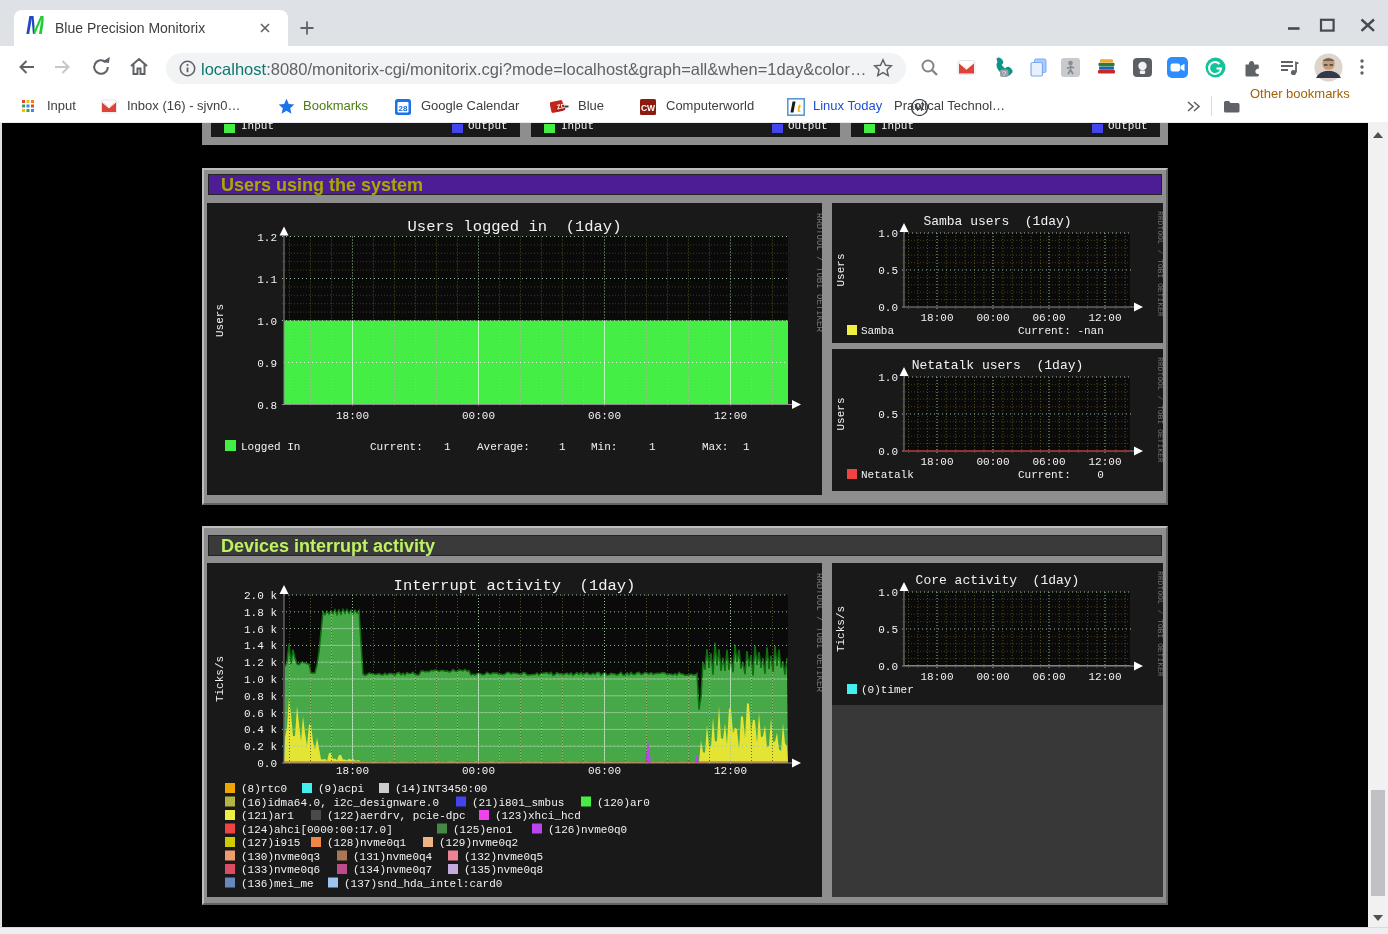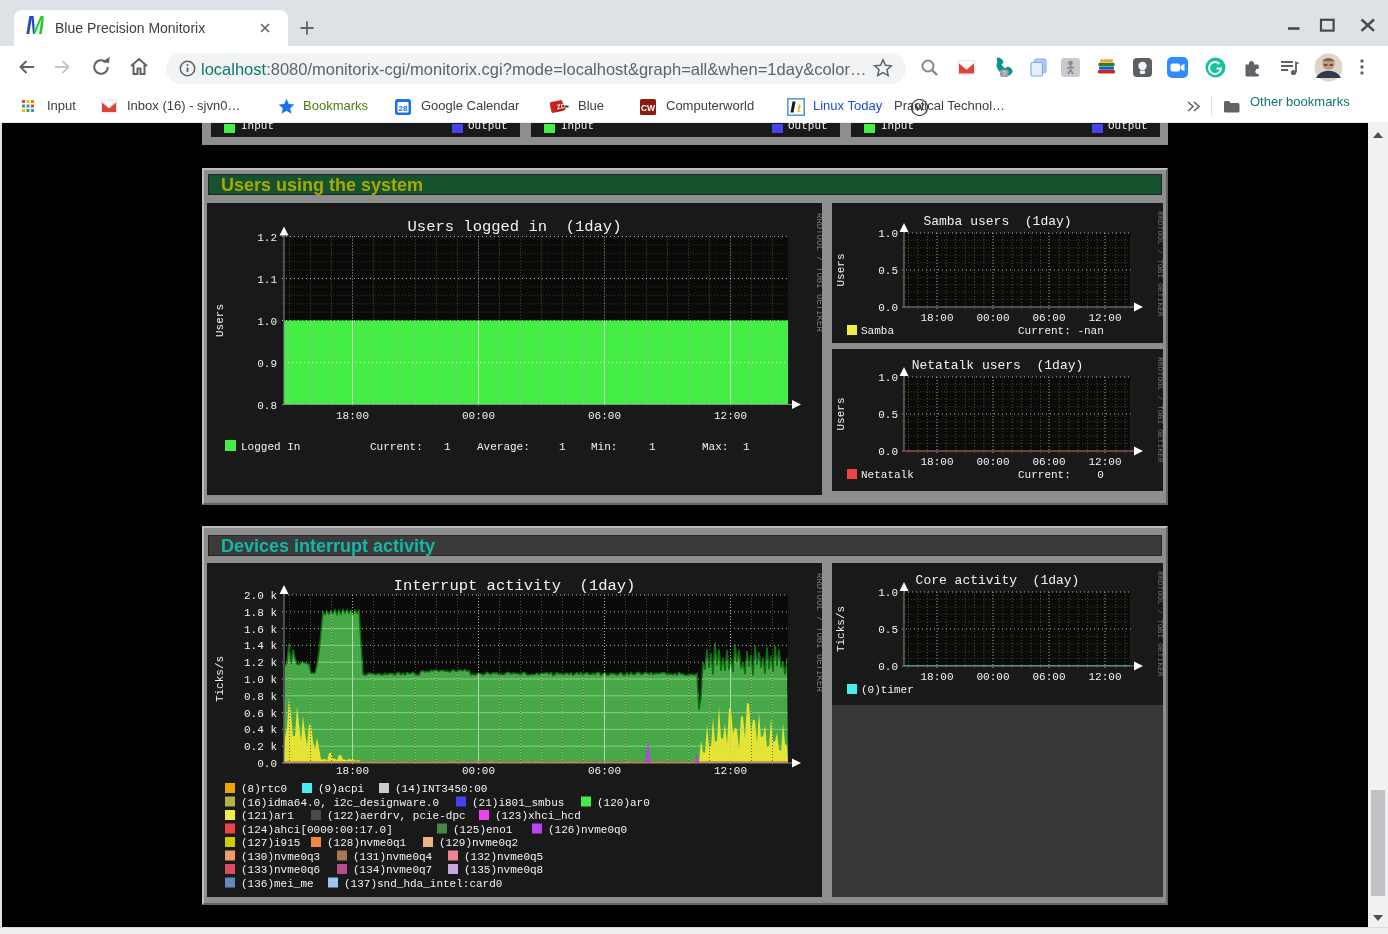--- a/index.html
+++ b/index.html
@@ -156,21 +156,21 @@
     <text x="8.5" y="12" font-family="Liberation Serif" font-size="10.5" fill="#3c4043" text-anchor="middle" font-weight="bold">W</text>
   </svg>
 <span style="position:absolute;left:894px;top:98px;font:13px 'Liberation Sans';color:#3c4043">Practical Technol…</span>
 <svg style="position:absolute;left:1186px;top:100px" width="16" height="13">
     <path d="M2 2 L7 6.5 L2 11 M8 2 L13 6.5 L8 11" stroke="#5f6368" stroke-width="1.6" fill="none"></path>
   </svg>
 <div style="position:absolute;left:1211px;top:96px;width:1px;height:20px;background:#dadce0"></div>
 <svg style="position:absolute;left:1223px;top:100px" width="17" height="14">
     <path d="M1 2.5 a1.5 1.5 0 0 1 1.5 -1.5 H6 l1.5 2 H15 a1.5 1.5 0 0 1 1.5 1.5 V11 a1.5 1.5 0 0 1 -1.5 1.5 H2.5 A1.5 1.5 0 0 1 1 11 Z" fill="#5f6368"></path>
   </svg>
-<span style="position:absolute;left:1250px;top:94px;font:13px 'Liberation Sans';color:#0f766e">Other bookmarks</span>
+<span style="position:absolute;left:1250px;top:86px;font:13px 'Liberation Sans';color:#a16207">Other bookmarks</span>
 <div style="position:absolute;left:2px;top:123px;width:1366px;height:806px;background:#000;overflow:hidden">
     <div style="position:absolute;left:-2px;top:-123px;width:1388px;height:934px">
       <div style="position:absolute;left:202px;top:100px;width:966px;height:44.5px;background:#8e8e8e"></div>
       <div style="position:absolute;left:211px;top:118px;width:309px;height:18.5px;background:#191919;overflow:hidden">
         <div style="position:absolute;left:13px;top:6px;width:11px;height:9px;background:#44EE44"></div>
         <span style="position:absolute;left:30px;top:2px;font:11px 'Liberation Mono';color:#f2f2f2">Input</span>
         <div style="position:absolute;left:241px;top:6px;width:11px;height:9px;background:#4444EE"></div>
         <span style="position:absolute;left:257px;top:2px;font:11px 'Liberation Mono';color:#f2f2f2">Output</span>
       </div>
       <div style="position:absolute;left:531px;top:118px;width:309px;height:18.5px;background:#191919;overflow:hidden">
@@ -179,21 +179,21 @@
         <div style="position:absolute;left:241px;top:6px;width:11px;height:9px;background:#4444EE"></div>
         <span style="position:absolute;left:257px;top:2px;font:11px 'Liberation Mono';color:#f2f2f2">Output</span>
       </div>
       <div style="position:absolute;left:851px;top:118px;width:309px;height:18.5px;background:#191919;overflow:hidden">
         <div style="position:absolute;left:13px;top:6px;width:11px;height:9px;background:#44EE44"></div>
         <span style="position:absolute;left:30px;top:2px;font:11px 'Liberation Mono';color:#f2f2f2">Input</span>
         <div style="position:absolute;left:241px;top:6px;width:11px;height:9px;background:#4444EE"></div>
         <span style="position:absolute;left:257px;top:2px;font:11px 'Liberation Mono';color:#f2f2f2">Output</span>
       </div>
       <div style="position:absolute;left:202px;top:168px;width:966px;height:337px;background:#8e8e8e;border-top:2px solid #bdbdbd;border-left:2px solid #bdbdbd;border-right:2px solid #636363;border-bottom:2px solid #636363;box-sizing:border-box"></div>
-      <div style="position:absolute;left:208px;top:174px;width:954px;height:21px;background:#14532d;border:1px solid #242424;box-sizing:border-box">
+      <div style="position:absolute;left:208px;top:174px;width:954px;height:21px;background:#4c1d95;border:1px solid #242424;box-sizing:border-box">
         <span style="position:absolute;left:12px;top:0px;font:bold 18px/21px 'Liberation Sans';color:#a9a900">Users using the system</span>
       </div>
       <div style="position:absolute;left:207px;top:203px;width:615px;height:292px;background:#191919"></div>
       <div style="position:absolute;left:832px;top:203px;width:331px;height:140px;background:#191919"></div>
       <div style="position:absolute;left:832px;top:349px;width:331px;height:142px;background:#191919"></div>
       <svg style="position:absolute;left:207px;top:203px" width="615" height="292">
         <rect width="615" height="292" fill="#191919"></rect>
         <rect x="77" y="33.5" width="504" height="168.0" fill="#0a0a0a"></rect>
         <rect x="77" y="117.5" width="504" height="84.0" fill="#44EE44"></rect>
         <line x1="82.5" y1="33.5" x2="82.5" y2="204.5" stroke="#5c5c1e" stroke-width="1" stroke-dasharray="1,2" opacity="0.9"></line>
@@ -390,21 +390,21 @@
         <text x="217" y="116" font-family="Liberation Mono" font-size="11" text-anchor="middle" fill="#f2f2f2">06:00</text>
         <text x="273" y="116" font-family="Liberation Mono" font-size="11" text-anchor="middle" fill="#f2f2f2">12:00</text>
         <text transform="translate(12,65.0) rotate(-90)" text-anchor="middle" font-family="Liberation Mono" font-size="11" fill="#f2f2f2">Users</text>
         <text transform="translate(326,8) rotate(90)" font-family="Liberation Mono" font-size="8" fill="#707070">RRDTOOL / TOBI OETIKER</text>
         <rect x="15" y="120" width="10" height="10" fill="#EE4444"></rect>
         <text x="29" y="129" font-family="Liberation Mono" font-size="11" fill="#f2f2f2">Netatalk</text>
         <text x="186" y="129" font-family="Liberation Mono" font-size="11" fill="#f2f2f2">Current:&nbsp;&nbsp;&nbsp;&nbsp;0</text>
       </svg>
       <div style="position:absolute;left:202px;top:526px;width:966px;height:379px;background:#8e8e8e;border-top:2px solid #bdbdbd;border-left:2px solid #bdbdbd;border-right:2px solid #636363;border-bottom:2px solid #636363;box-sizing:border-box"></div>
       <div style="position:absolute;left:208px;top:535px;width:954px;height:21px;background:#3a3a3a;border:1px solid #242424;box-sizing:border-box">
-        <span style="position:absolute;left:12px;top:0px;font:bold 18px/21px 'Liberation Sans';color:#14b8a6">Devices interrupt activity</span>
+        <span style="position:absolute;left:12px;top:0px;font:bold 18px/21px 'Liberation Sans';color:#bef264">Devices interrupt activity</span>
       </div>
       <div style="position:absolute;left:207px;top:563px;width:615px;height:334px;background:#191919"></div>
       <div style="position:absolute;left:832px;top:563px;width:331px;height:334px;background:#383838"></div>
       <svg style="position:absolute;left:207px;top:563px" width="615" height="334">
         <rect width="615" height="334" fill="#191919"></rect>
         <rect x="77" y="32.0" width="504" height="168.0" fill="#0a0a0a"></rect>
         <polygon points="77,200.0 78,103.4 80,99.2 82,80.7 84,100.9 86,86.6 88,95.0 90,101.0 92,101.9 94,99.2 96,99.5 98,99.8 100,100.7 102,101.0 104,110.1 106,110.1 108,110.1 110,101.8 112,89.1 114,69.0 116,48.8 118,51.7 120,48.2 122,51.2 124,47.8 126,50.4 128,46.8 130,51.7 132,47.0 134,51.2 136,46.5 138,50.1 140,46.5 142,50.3 144,47.3 146,51.2 148,47.2 150,50.2 152,47.7 154,79.9 156,111.0 158,112.3 160,111.5 162,110.0 164,110.5 166,110.9 168,111.5 170,111.2 172,110.5 174,111.8 176,111.9 178,110.3 180,111.8 182,110.5 184,110.5 186,111.0 188,112.1 190,109.9 192,109.4 194,111.7 196,110.3 198,111.9 200,109.4 202,110.8 204,110.4 206,109.3 208,111.3 210,112.0 212,112.1 214,108.2 216,107.9 218,108.9 220,108.2 222,108.9 224,107.3 226,107.9 228,106.9 230,107.4 232,108.5 234,107.4 236,107.5 238,108.3 240,107.9 242,109.0 244,108.5 246,106.5 248,108.1 250,108.5 252,106.9 254,107.3 256,107.9 258,106.4 260,108.2 262,107.7 264,112.1 266,111.1 268,112.1 270,110.6 272,110.2 274,110.9 276,112.0 278,111.2 280,109.3 282,110.6 284,111.2 286,109.7 288,110.2 290,109.9 292,111.5 294,111.0 296,111.6 298,111.0 300,109.4 302,109.4 304,111.0 306,110.0 308,110.2 310,110.4 312,111.1 314,111.6 316,109.6 318,109.7 320,111.9 322,112.1 324,111.7 326,111.5 328,111.5 330,110.0 332,112.0 334,110.3 336,110.3 338,109.9 340,109.5 342,111.0 344,109.4 346,112.3 348,111.7 350,109.4 352,110.9 354,110.5 356,111.7 358,110.8 360,110.0 362,111.5 364,109.9 366,112.3 368,111.0 370,109.6 372,111.4 374,109.6 376,111.8 378,110.7 380,109.6 382,111.3 384,111.5 386,110.4 388,111.5 390,109.4 392,109.5 394,112.3 396,110.6 398,109.7 400,112.2 402,111.7 404,110.4 406,110.7 408,111.0 410,112.1 412,111.0 414,109.3 416,111.9 418,111.9 420,109.7 422,112.0 424,109.4 426,111.6 428,111.6 430,109.8 432,109.4 434,111.5 436,111.0 438,109.5 440,110.0 442,111.2 444,109.4 446,111.3 448,110.7 450,110.2 452,110.4 454,110.0 456,109.5 458,110.0 460,111.7 462,111.0 464,111.1 466,112.0 468,110.5 470,112.2 472,109.4 474,111.1 476,111.1 478,112.3 480,112.0 482,112.1 484,111.1 486,112.0 488,112.1 490,110.5 492,146.7 494,134.1 496,98.9 498,106.8 500,86.2 502,105.1 504,90.2 506,111.6 508,79.5 510,102.5 512,86.2 514,107.9 516,94.6 518,107.9 520,86.7 522,107.0 524,94.4 526,109.3 528,81.6 530,99.3 532,86.9 534,105.6 536,99.1 538,111.2 540,88.1 542,103.7 544,91.8 546,112.8 548,82.7 550,101.8 552,89.2 554,104.8 556,94.8 558,110.8 560,84.2 562,106.1 564,92.5 566,108.9 568,82.7 570,103.1 572,86.5 574,104.7 576,98.6 578,111.7 580,95.0 581,200.0" fill="#46A846"></polygon>
         <clipPath id="gclip">
           <polygon points="77,200.0 78,103.4 80,99.2 82,80.7 84,100.9 86,86.6 88,95.0 90,101.0 92,101.9 94,99.2 96,99.5 98,99.8 100,100.7 102,101.0 104,110.1 106,110.1 108,110.1 110,101.8 112,89.1 114,69.0 116,48.8 118,51.7 120,48.2 122,51.2 124,47.8 126,50.4 128,46.8 130,51.7 132,47.0 134,51.2 136,46.5 138,50.1 140,46.5 142,50.3 144,47.3 146,51.2 148,47.2 150,50.2 152,47.7 154,79.9 156,111.0 158,112.3 160,111.5 162,110.0 164,110.5 166,110.9 168,111.5 170,111.2 172,110.5 174,111.8 176,111.9 178,110.3 180,111.8 182,110.5 184,110.5 186,111.0 188,112.1 190,109.9 192,109.4 194,111.7 196,110.3 198,111.9 200,109.4 202,110.8 204,110.4 206,109.3 208,111.3 210,112.0 212,112.1 214,108.2 216,107.9 218,108.9 220,108.2 222,108.9 224,107.3 226,107.9 228,106.9 230,107.4 232,108.5 234,107.4 236,107.5 238,108.3 240,107.9 242,109.0 244,108.5 246,106.5 248,108.1 250,108.5 252,106.9 254,107.3 256,107.9 258,106.4 260,108.2 262,107.7 264,112.1 266,111.1 268,112.1 270,110.6 272,110.2 274,110.9 276,112.0 278,111.2 280,109.3 282,110.6 284,111.2 286,109.7 288,110.2 290,109.9 292,111.5 294,111.0 296,111.6 298,111.0 300,109.4 302,109.4 304,111.0 306,110.0 308,110.2 310,110.4 312,111.1 314,111.6 316,109.6 318,109.7 320,111.9 322,112.1 324,111.7 326,111.5 328,111.5 330,110.0 332,112.0 334,110.3 336,110.3 338,109.9 340,109.5 342,111.0 344,109.4 346,112.3 348,111.7 350,109.4 352,110.9 354,110.5 356,111.7 358,110.8 360,110.0 362,111.5 364,109.9 366,112.3 368,111.0 370,109.6 372,111.4 374,109.6 376,111.8 378,110.7 380,109.6 382,111.3 384,111.5 386,110.4 388,111.5 390,109.4 392,109.5 394,112.3 396,110.6 398,109.7 400,112.2 402,111.7 404,110.4 406,110.7 408,111.0 410,112.1 412,111.0 414,109.3 416,111.9 418,111.9 420,109.7 422,112.0 424,109.4 426,111.6 428,111.6 430,109.8 432,109.4 434,111.5 436,111.0 438,109.5 440,110.0 442,111.2 444,109.4 446,111.3 448,110.7 450,110.2 452,110.4 454,110.0 456,109.5 458,110.0 460,111.7 462,111.0 464,111.1 466,112.0 468,110.5 470,112.2 472,109.4 474,111.1 476,111.1 478,112.3 480,112.0 482,112.1 484,111.1 486,112.0 488,112.1 490,110.5 492,146.7 494,134.1 496,98.9 498,106.8 500,86.2 502,105.1 504,90.2 506,111.6 508,79.5 510,102.5 512,86.2 514,107.9 516,94.6 518,107.9 520,86.7 522,107.0 524,94.4 526,109.3 528,81.6 530,99.3 532,86.9 534,105.6 536,99.1 538,111.2 540,88.1 542,103.7 544,91.8 546,112.8 548,82.7 550,101.8 552,89.2 554,104.8 556,94.8 558,110.8 560,84.2 562,106.1 564,92.5 566,108.9 568,82.7 570,103.1 572,86.5 574,104.7 576,98.6 578,111.7 580,95.0 581,200.0"></polygon>
         </clipPath>

